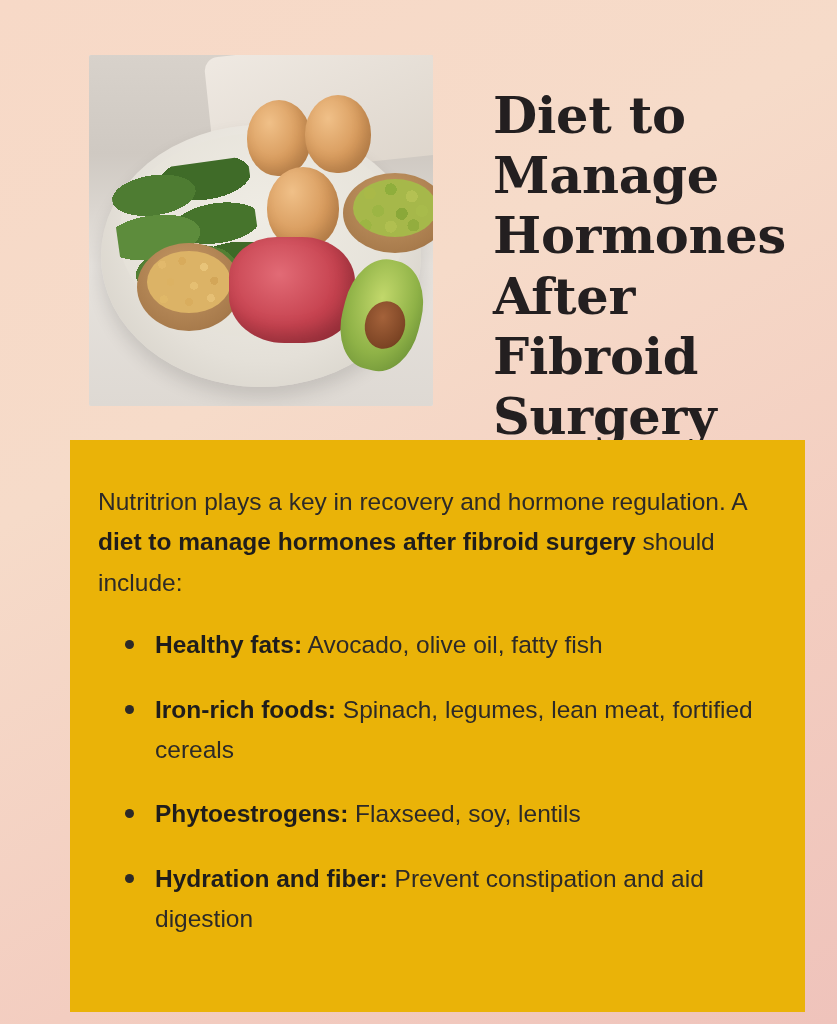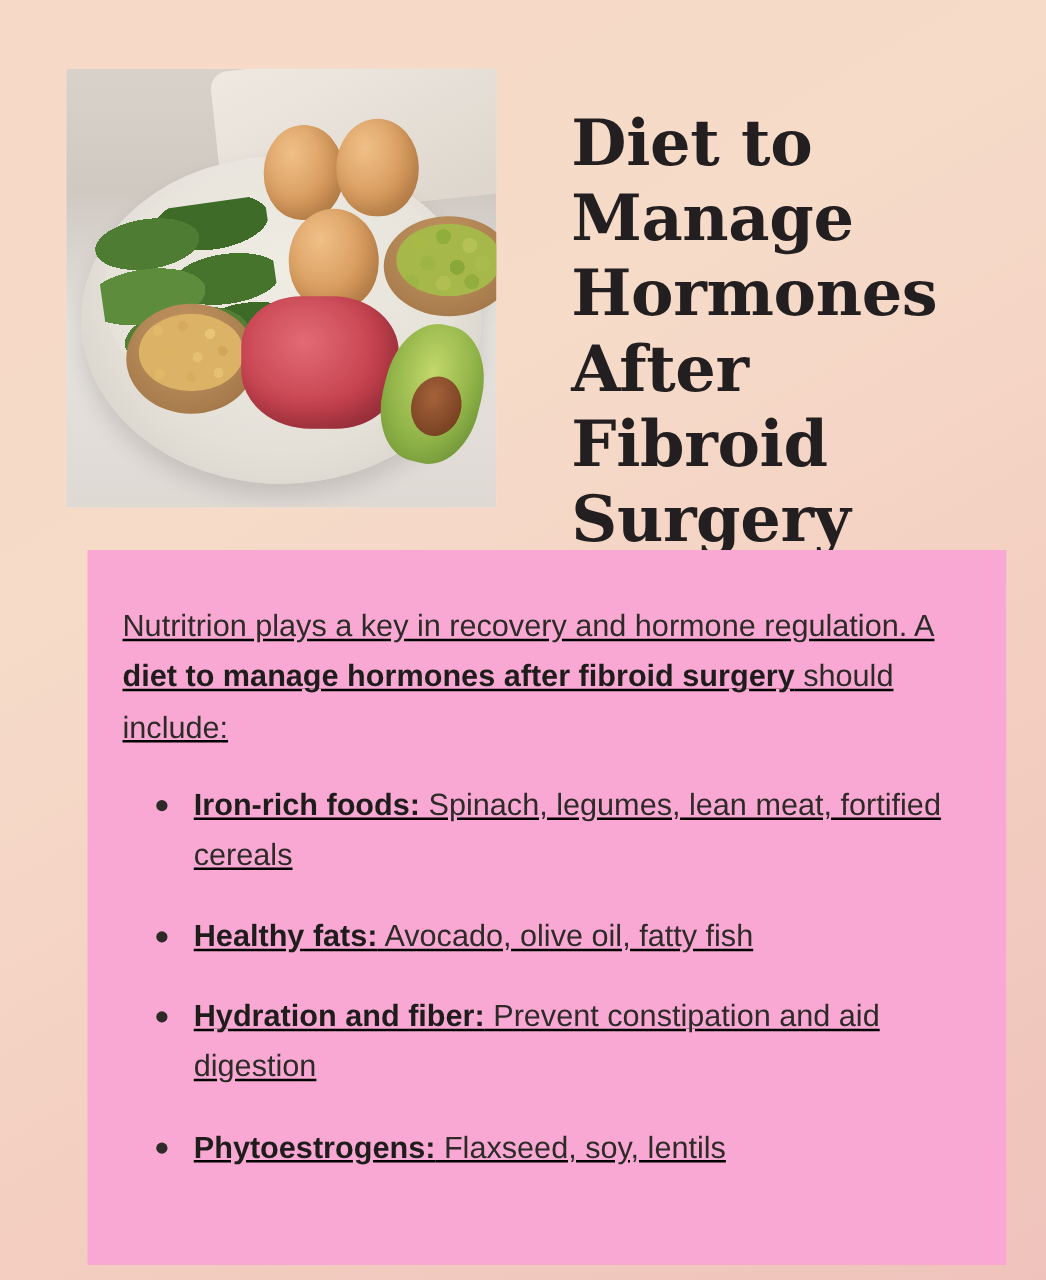--- a/index.html
+++ b/index.html
@@ -10,20 +10,21 @@
     width: 837px;
     height: 1024px;
     font-family: "Liberation Sans", sans-serif;
     background: linear-gradient(150deg, #f7d9c7 0%, #f6dbc9 35%, #f3cdc0 70%, #efc3bb 100%);
     overflow: hidden;
     position: relative;
   }
   .poster {
     position: absolute;
     inset: 0;
+    padding-left: 36px;
   }
 
   
   .top {
     display: flex;
     align-items: flex-start;
     padding: 55px 0 0 0;
   }
   .photo {
     width: 344px;
@@ -171,24 +172,23 @@
     letter-spacing: -0.3px;
   }
 
   
   .card {
     position: absolute;
     left: 70px;
     right: 32px;
     top: 440px;
     bottom: 12px;
-    background: #f9a8d4;
+    background: #eab308;
     padding: 42px 40px 20px 28px;
     box-sizing: border-box;
-    text-decoration: underline;
   }
   .intro {
     margin: 0 0 22px 0;
     font-size: 24.5px;
     line-height: 1.65;
     color: #2d2a28;
   }
   .intro b { font-weight: 700; color: #1f1d1c; }
 
   ul.points {
@@ -246,27 +246,27 @@
     </div>
   </div>
 
   <div class="card">
     <p class="intro">
       <span>Nutritrion  plays a key in recovery and hormone regulation. A </span><b>diet to manage hormones after fibroid surgery</b><span> should include:</span>
     </p>
 
     <ul class="points">
       <li>
+        <b>Healthy fats:</b><span> Avocado, olive oil, fatty ﬁsh</span>
+      </li>
+      <li>
         <b>Iron-rich foods:</b><span> Spinach, legumes, lean meat, fortified cereals</span>
       </li>
       <li>
-        <b>Healthy fats:</b><span> Avocado, olive oil, fatty ﬁsh</span>
+        <b>Phytoestrogens:</b><span> Flaxseed, soy, lentils</span>
       </li>
       <li>
         <b>Hydration and fiber:</b><span> Prevent constipation and aid digestion</span>
-      </li>
-      <li>
-        <b>Phytoestrogens:</b><span> Flaxseed, soy, lentils</span>
       </li>
     </ul>
   </div>
 
 </div>
 
 </body></html>

